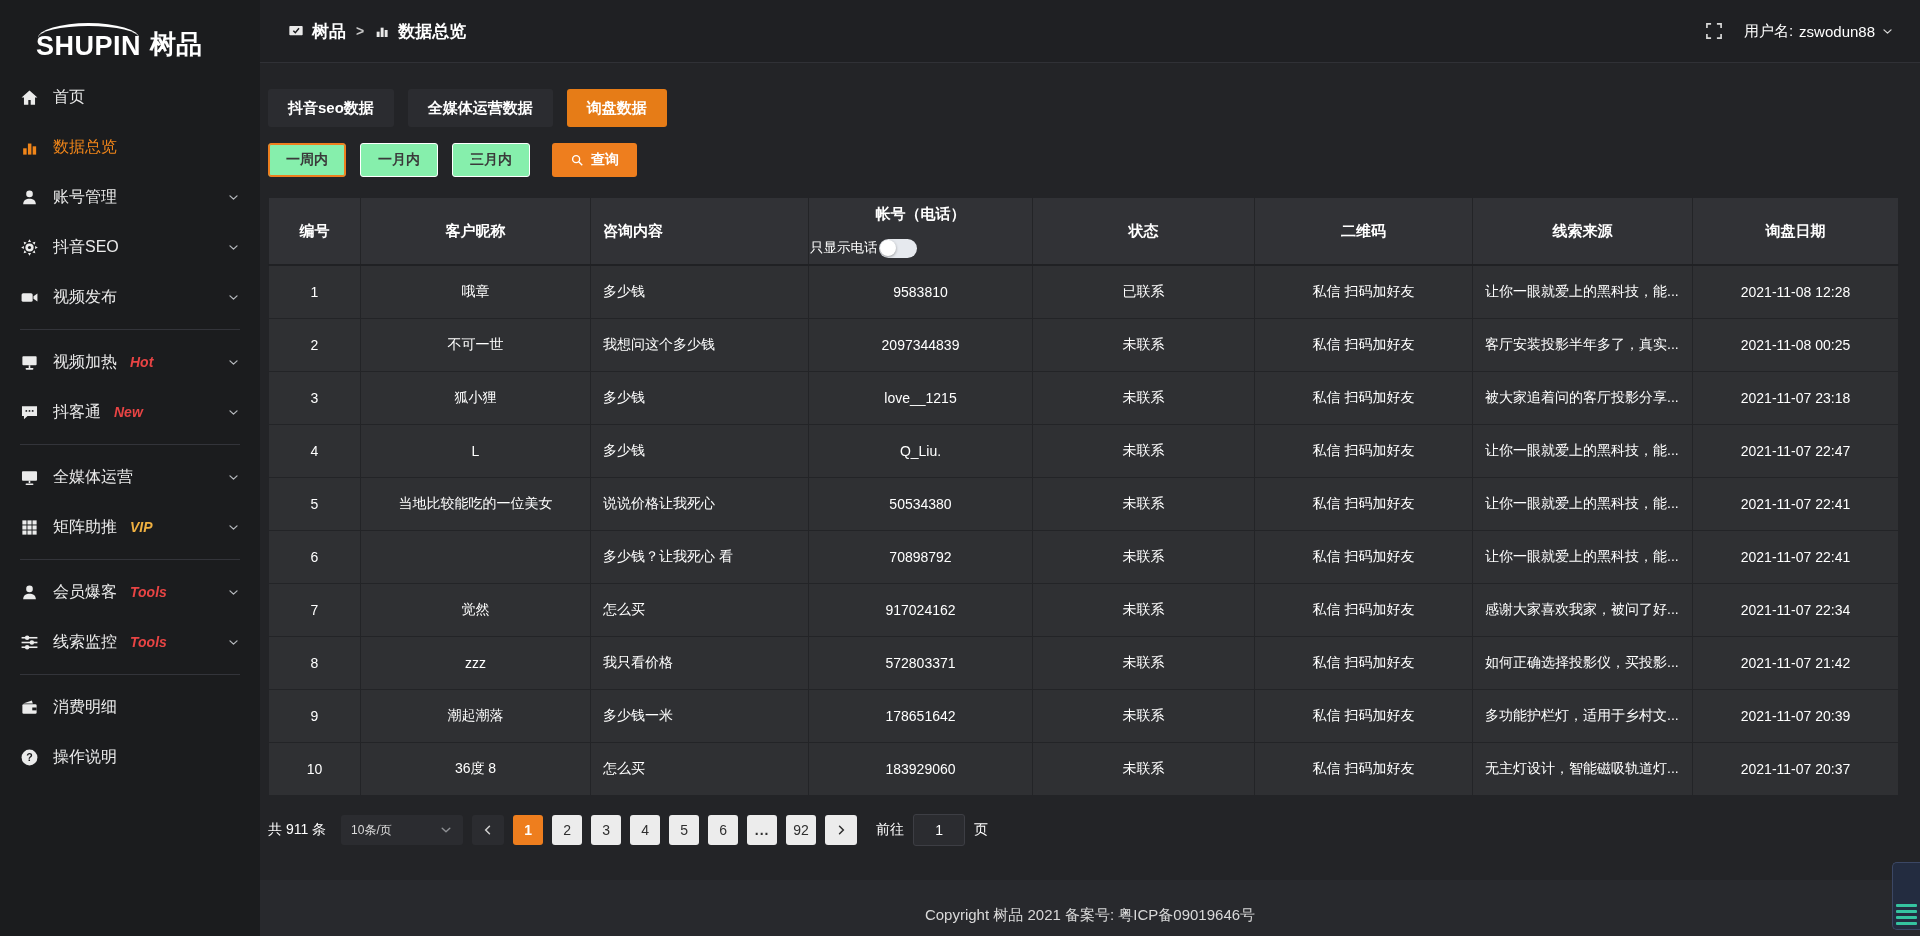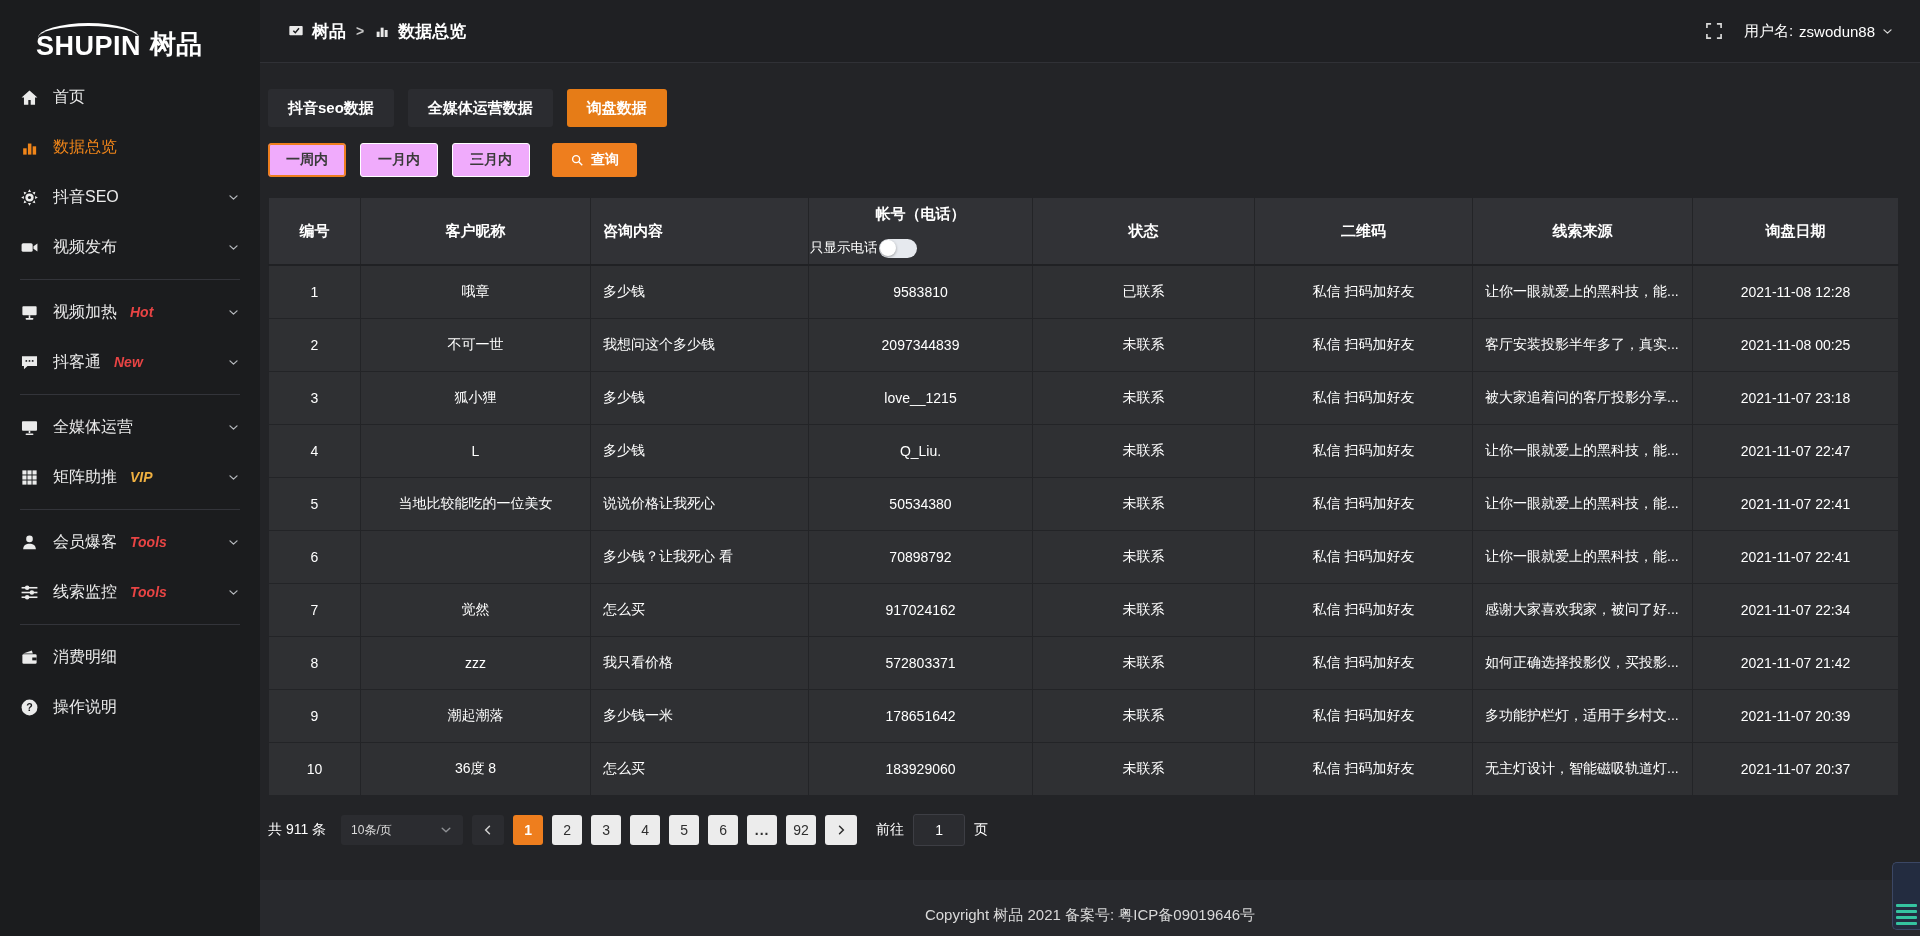--- a/index.html
+++ b/index.html
@@ -44,21 +44,21 @@
   .tab-bar{display:flex;gap:14px;padding-top:26px}
   .tab{background:#2b2c30;color:#fff;font-size:15px;font-weight:700;padding:0 20px;height:38px;
        display:flex;align-items:center;border-radius:3px;cursor:pointer}
   .tab.active{background:#e67c17}
 
   .filter-row{display:flex;align-items:center;gap:14px;margin-top:16px}
   .select{width:212px;height:34px;background:#2b2c30;border-radius:3px;padding:0 12px;display:flex;
           align-items:center;justify-content:space-between;cursor:pointer}
   .select-text{font-size:14px;color:#8e9094}
   .sel-chev{width:14px;height:14px;color:#8e9094}
-  .range-btn{height:34px;padding:0 17px;background:#f0abfc;border:1px solid #fff;border-radius:3px;
+  .range-btn{height:34px;padding:0 17px;background:#86efac;border:1px solid #fff;border-radius:3px;
              font-size:14px;font-weight:700;color:#3a3a3a;cursor:pointer;font-family:inherit}
   .range-btn.active{border-color:#ee7e1e;box-shadow:inset 0 0 0 1px #ee7e1e}
   .query-btn{height:34px;padding:0 18px;margin-left:8px;background:#ee7e1e;border:none;border-radius:3px;
              color:#fff;font-size:14px;font-weight:700;display:flex;align-items:center;gap:7px;
              cursor:pointer;font-family:inherit}
   .btn-ico{width:14px;height:14px}
 
   
   .data-table{width:100%;border-collapse:collapse;table-layout:fixed;margin-top:20px;background:#2f3033}
   .data-table th,.data-table td{border:1px solid #232427;text-align:center;overflow:hidden;white-space:nowrap}
@@ -122,20 +122,34 @@
       </div>
       <div class="menu-item active">
         <span class="svg-icon mi-icon">
           <svg viewBox="0 0 24 24" fill="currentColor">
             <rect x="4" y="13" width="4.4" height="8"></rect>
             <rect x="10" y="7" width="4.4" height="14"></rect>
             <rect x="16" y="10.5" width="4.4" height="10.5"></rect>
           </svg>
         </span>
         <span class="mi-label">数据总览</span>
+      </div>
+      <div class="menu-item">
+        <span class="svg-icon mi-icon">
+          <svg viewBox="0 0 24 24" fill="currentColor">
+            <circle cx="12" cy="7.5" r="4.2"></circle>
+            <path d="M4 20.5c0-4.5 3.6-6.8 8-6.8s8 2.3 8 6.8z"></path>
+          </svg>
+        </span>
+        <span class="mi-label">账号管理</span>
+        <span class="svg-icon mi-chevron">
+          <svg viewBox="0 0 24 24" fill="none" stroke="currentColor" stroke-width="2.4" stroke-linecap="round" stroke-linejoin="round">
+            <path d="M5.5 9l6.5 6 6.5-6"></path>
+          </svg>
+        </span>
       </div>
       <div class="menu-item">
         <span class="svg-icon mi-icon">
           <svg viewBox="0 0 24 24" fill="currentColor">
             <path d="M12 1.5l2 3.4h-4zM12 22.5l-2-3.4h4zM1.5 12l3.4-2v4zM22.5 12l-3.4 2v-4zM4.6 4.6l3.8 1-2.8 2.8zM19.4 19.4l-3.8-1 2.8-2.8zM19.4 4.6l-1 3.8-2.8-2.8zM4.6 19.4l1-3.8 2.8 2.8z"></path>
             <circle cx="12" cy="12" r="5.2"></circle>
             <circle cx="12" cy="12" r="2" fill="#1b1c1e"></circle>
           </svg>
         </span>
         <span class="mi-label">抖音SEO</span>

